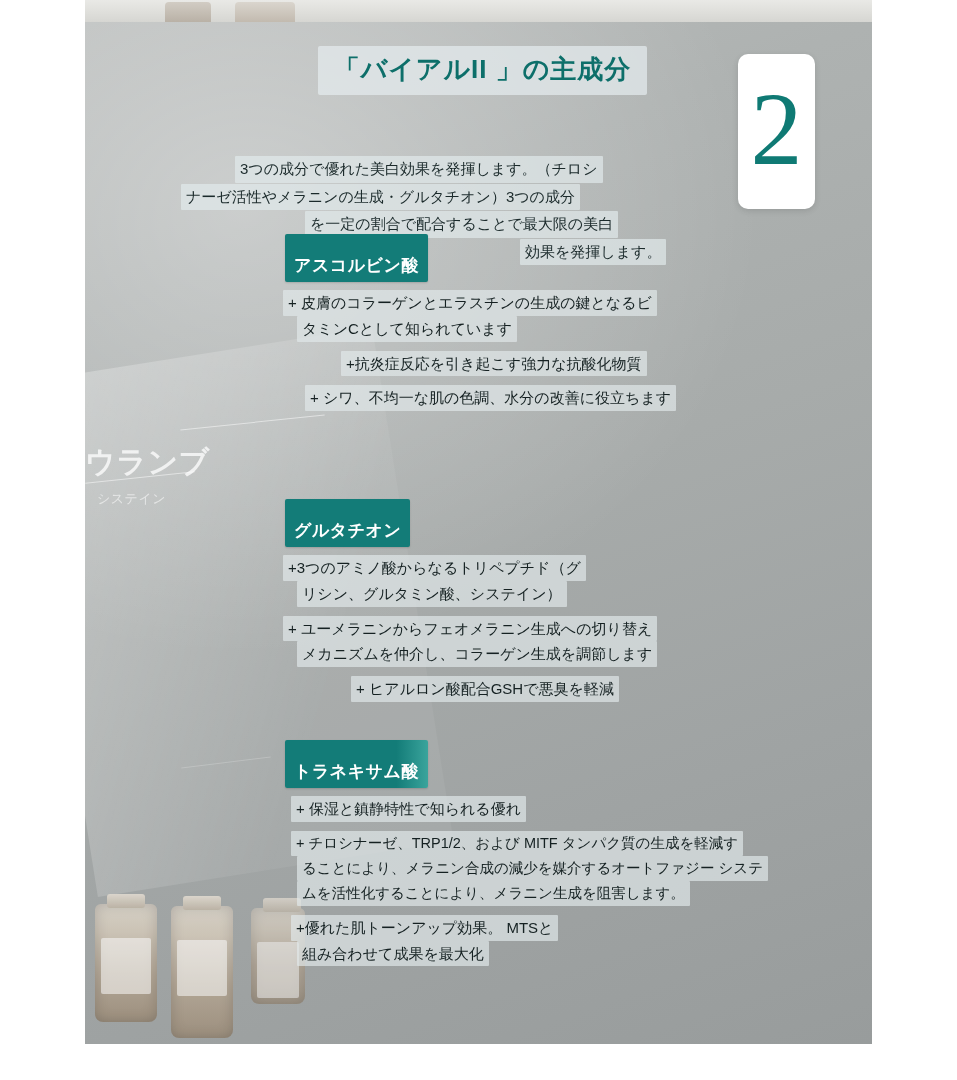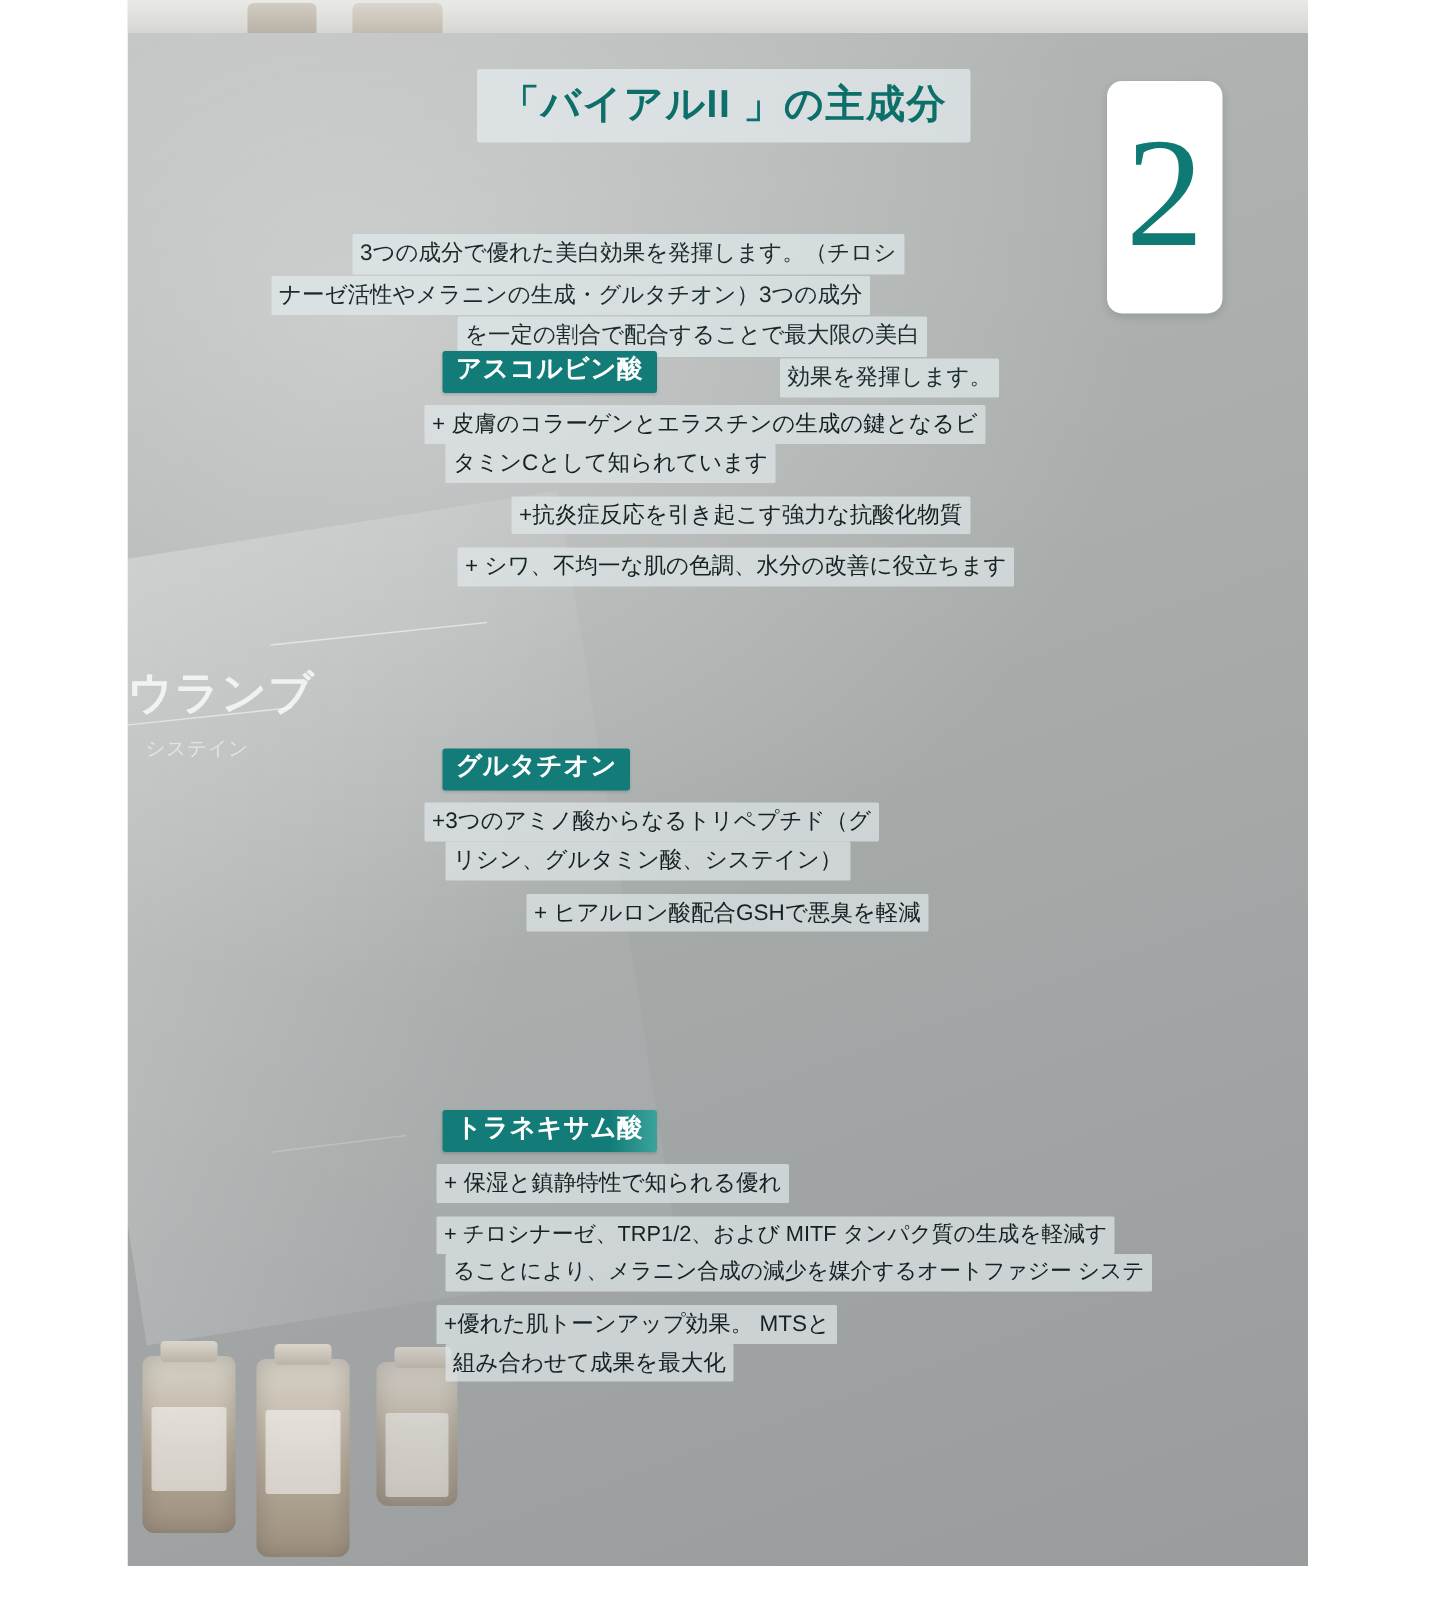--- a/index.html
+++ b/index.html
@@ -192,23 +192,23 @@
   .sec-2 { top: 477px; }
   .sec-3 { top: 718px; }
 
   .sec-title {
     display: inline-block;
     background: #137c78;
     color: #ffffff;
     font-size: 17px;
     font-weight: bold;
     letter-spacing: .5px;
-    padding: 0 9px 5px 9px;
+    padding: 20px 9px 5px 9px;
     border-radius: 2px;
-    margin-left: 12px;
+    margin-left: 2px;
     box-shadow: 0 1px 2px rgba(0,0,0,.15);
   }
   .sec-title.tr { background: linear-gradient(90deg,#137c78 0%, #137c78 78%, #3aa49c 100%); }
 
   .bullets { margin-top: 8px; }
   .bullet { margin-bottom: 9px; }
   .bullet .ln {
     display: block;
     white-space: nowrap;
   }
@@ -314,34 +314,39 @@
     </div>
 
     <div class="section sec-2">
       <div class="sec-title">グルタチオン</div>
       <div class="bullets">
         <div class="bullet">
           <span class="ln ind1"><i>+3つのアミノ酸からなるトリペプチド（グ</i></span>
           <span class="ln ind2"><i>リシン、グルタミン酸、システイン）</i></span>
         </div>
         <div class="bullet">
+          <span class="ln ind1"><i>+ ユーメラニンからフェオメラニン生成への切り替え</i></span>
+          <span class="ln ind2"><i>メカニズムを仲介し、コラーゲン生成を調節します</i></span>
+        </div>
+        <div class="bullet">
           <span class="ln ind5"><i>+ ヒアルロン酸配合GSHで悪臭を軽減</i></span>
         </div>
       </div>
     </div>
 
     <div class="section sec-3">
       <div class="sec-title tr">トラネキサム酸</div>
       <div class="bullets">
         <div class="bullet">
           <span class="ln ind6"><i>+ 保湿と鎮静特性で知られる優れ</i></span>
         </div>
         <div class="bullet small">
           <span class="ln ind6"><i>+ チロシナーゼ、TRP1/2、および MITF タンパク質の生成を軽減す</i></span>
           <span class="ln ind2"><i>ることにより、メラニン合成の減少を媒介するオートファジー システ</i></span>
+          <span class="ln ind2"><i>ムを活性化することにより、メラニン生成を阻害します。</i></span>
         </div>
         <div class="bullet">
           <span class="ln ind6"><i>+優れた肌トーンアップ効果。 MTSと</i></span>
           <span class="ln ind2"><i>組み合わせて成果を最大化</i></span>
         </div>
       </div>
     </div>
 
   </div>
 

